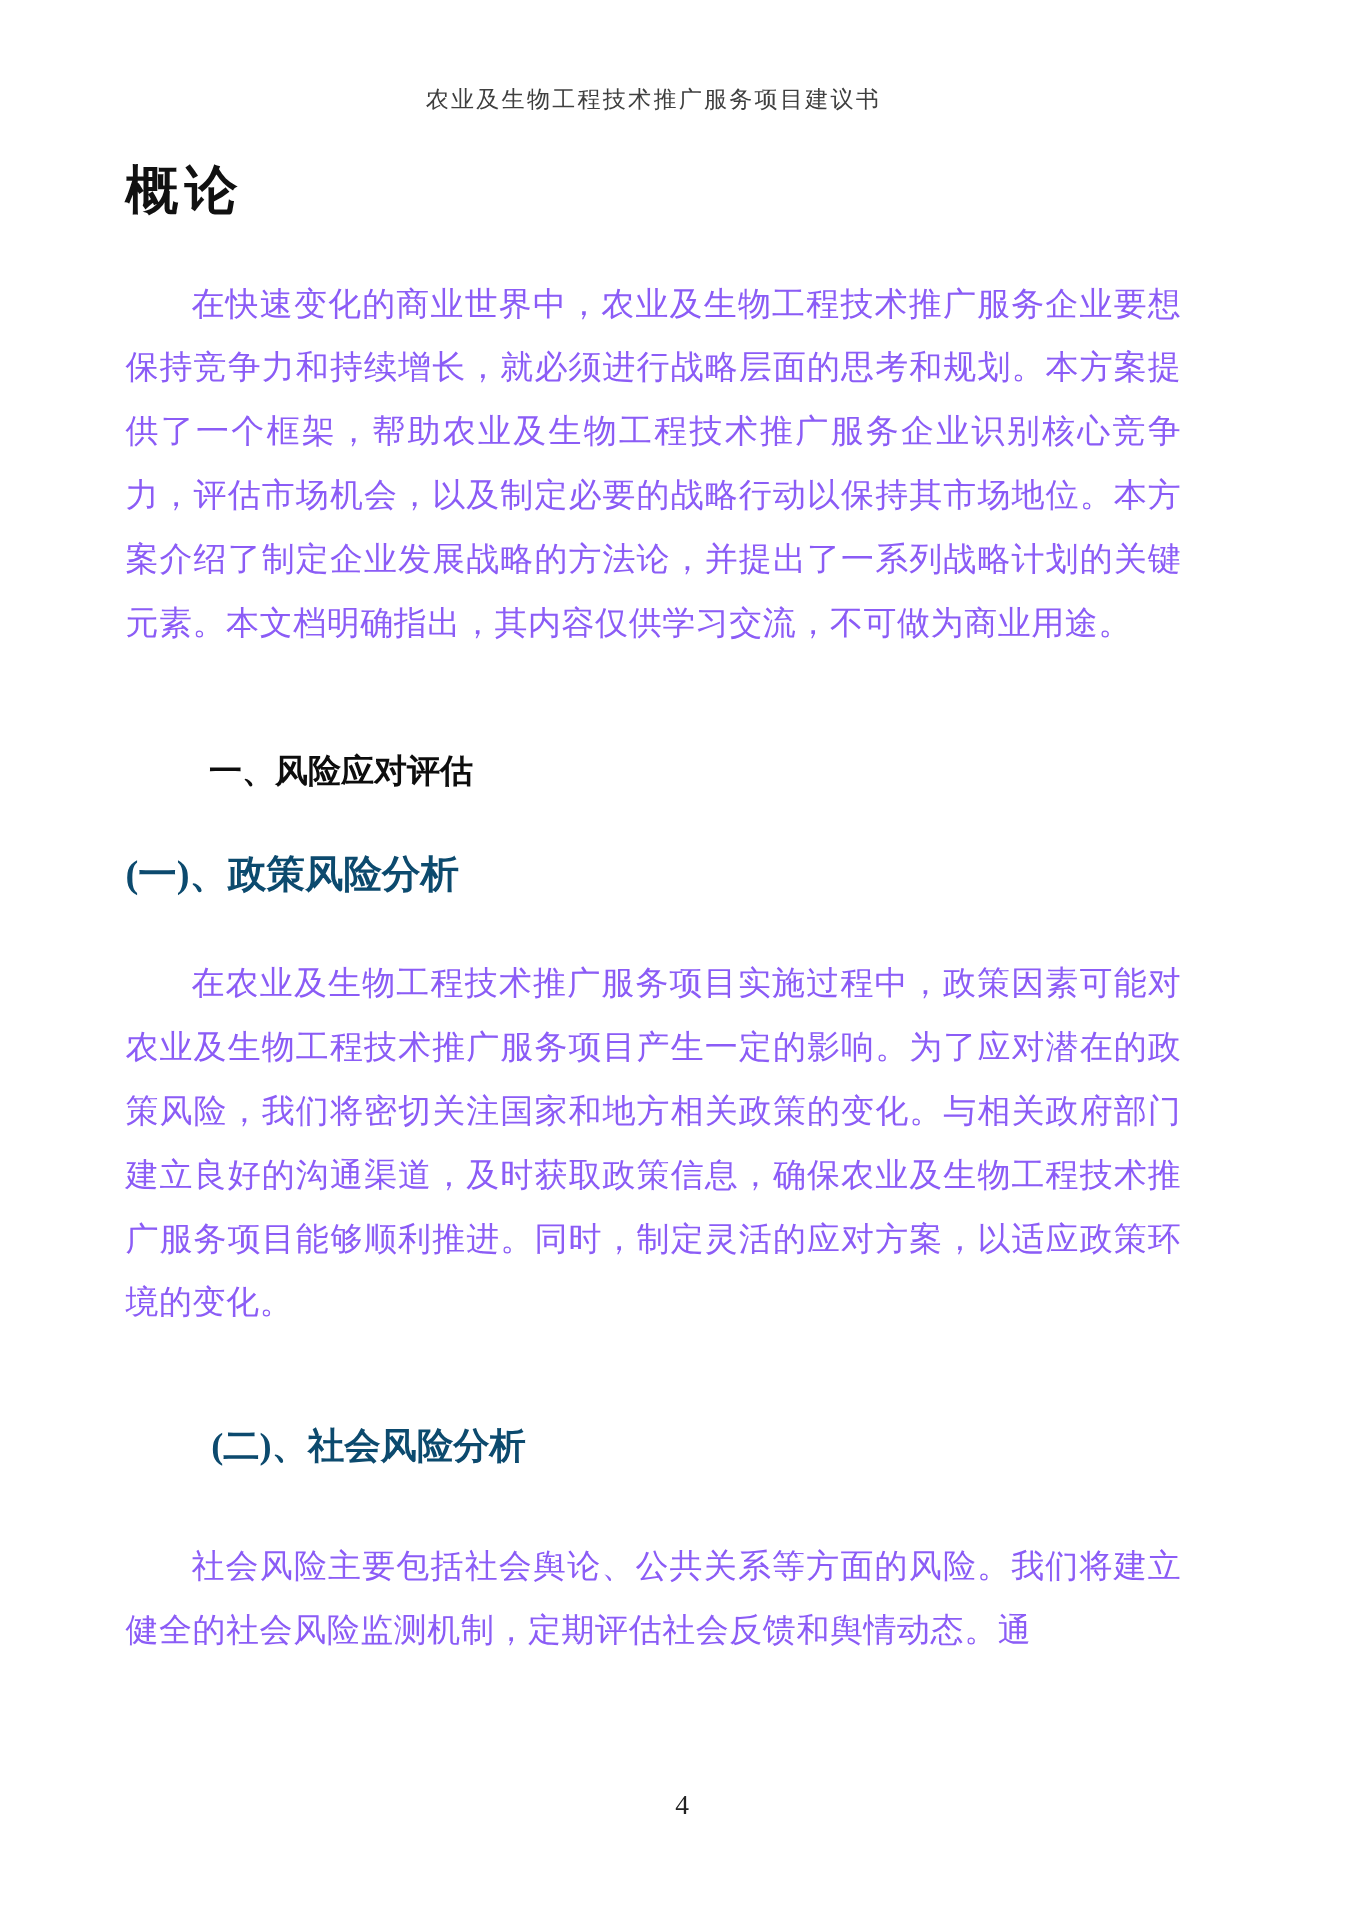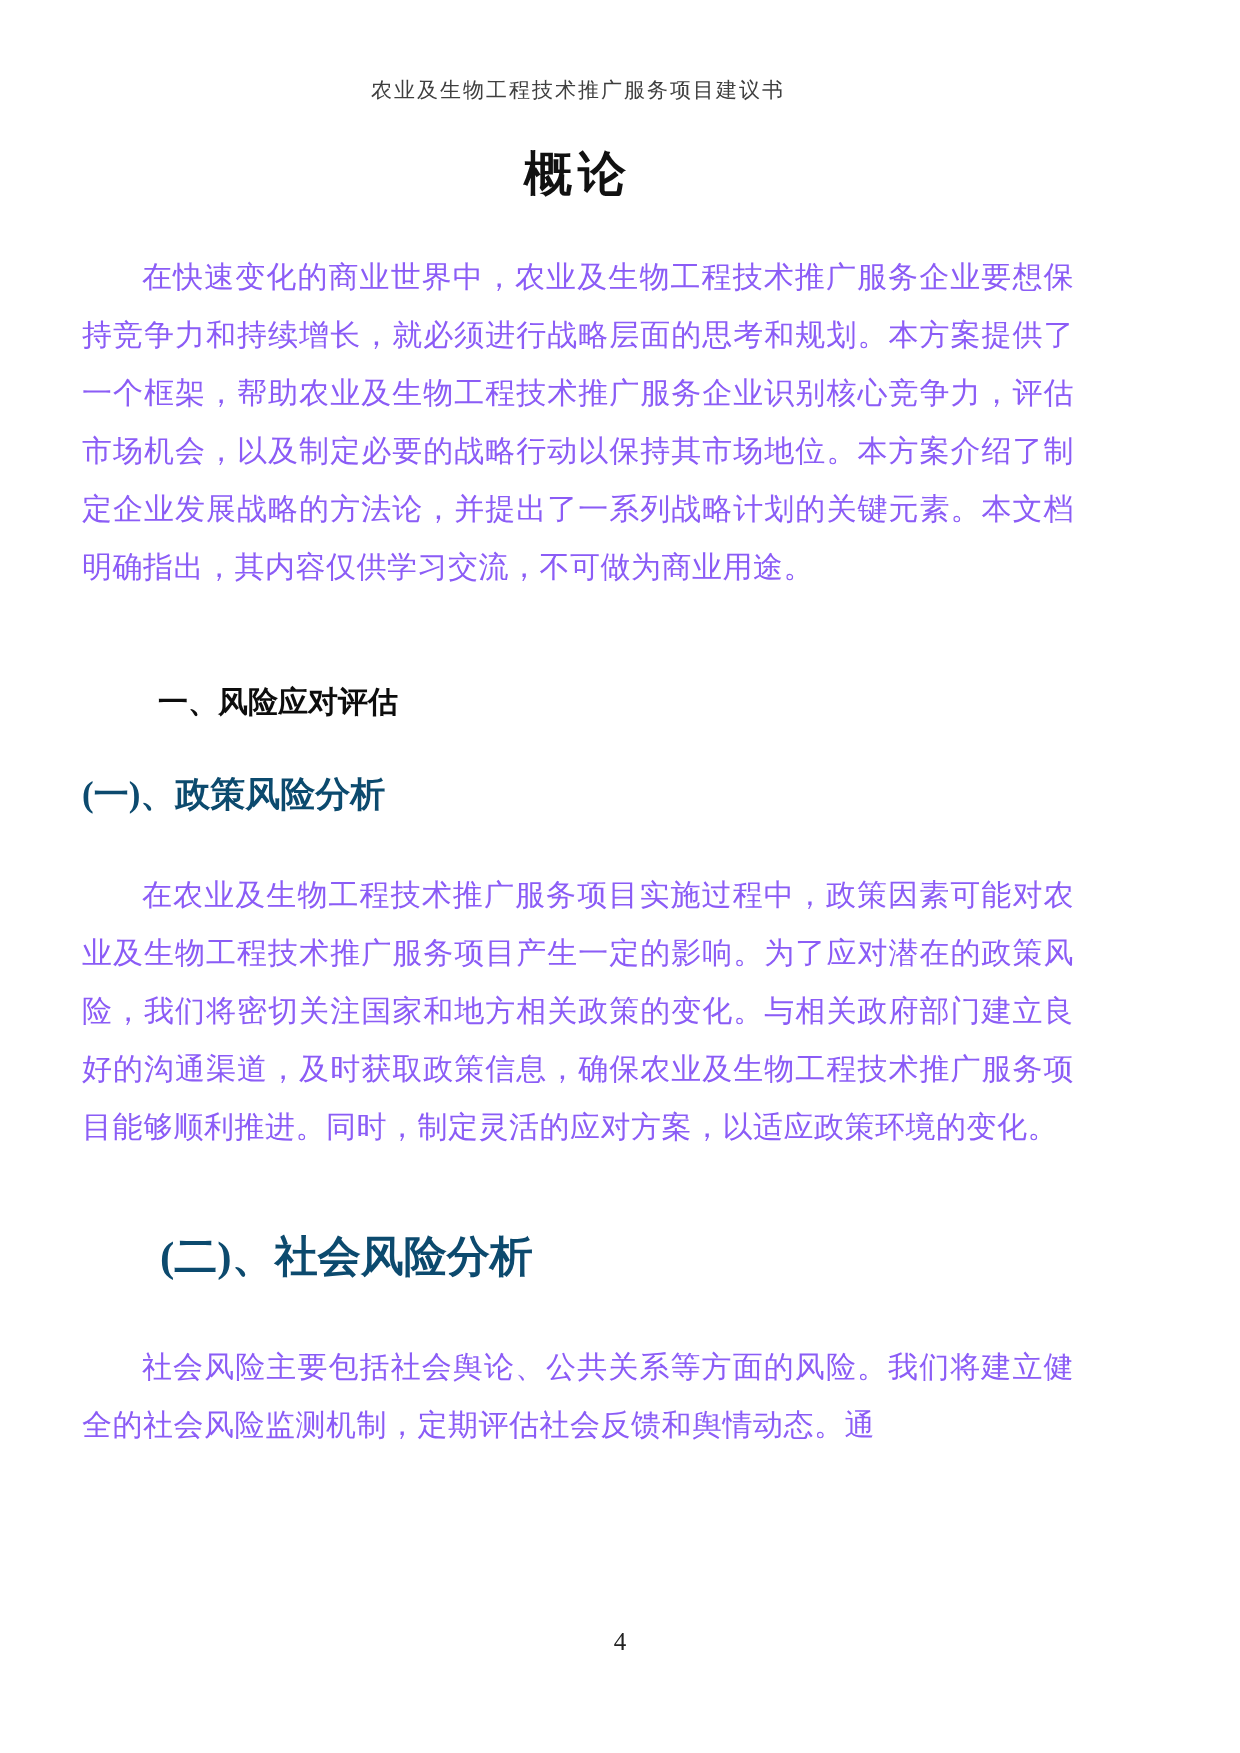--- a/index.html
+++ b/index.html
@@ -12,33 +12,32 @@
     position: relative;
     width: 1240px;
     height: 1753px;
     margin: 0 auto;
     background: #ffffff;
     overflow: hidden;
     font-family: "Liberation Serif", "DejaVu Serif", serif;
     color: #1a1a1a;
   }
   .content {
-    padding: 76px 166px 0 82px; 
+    padding: 76px 166px 0 114px; 
   }
   .doc-header {
     text-align: center;
     font-size: 21px;
     line-height: 28px;
     letter-spacing: 2px;
     color: #3f3f3f;
     font-family: "Liberation Serif", "DejaVu Serif", serif;
   }
   .doc-title {
     margin-top: 40px;
-    text-align: center;
     font-size: 48px;
     line-height: 60px;
     font-weight: 700;
     letter-spacing: 6px;
     color: #111111;
   }
   .body-para {
     margin: 0;
     font-size: 30px;
     line-height: 58px;
@@ -63,21 +62,21 @@
     margin: 0;
     margin-top: 50px;
     font-size: 35px;
     line-height: 46px;
     font-weight: 700;
     color: #0c4a6e;
     font-family: "Liberation Serif", "DejaVu Serif", serif;
   }
   .heading-2.indented {
     margin-top: 78px;
-    font-size: 43px;
+    font-size: 33px;
     text-indent: 78px;
   }
   .para-2 { margin-top: 48px; }
   .para-3 { margin-top: 60px; font-family: Liberation Mono, monospace; }
   .page-footer {
     position: absolute;
     left: 0;
     right: 0;
     top: 1628px;
     text-align: center;

